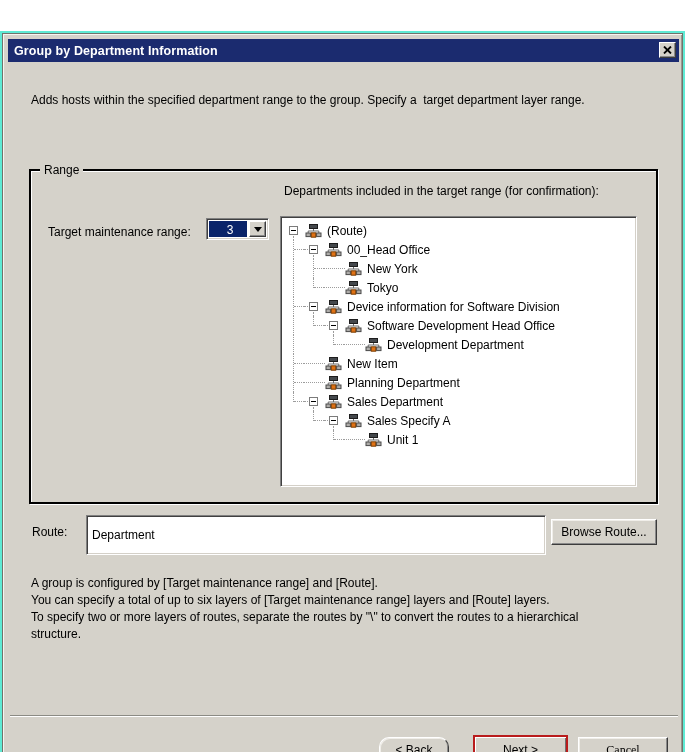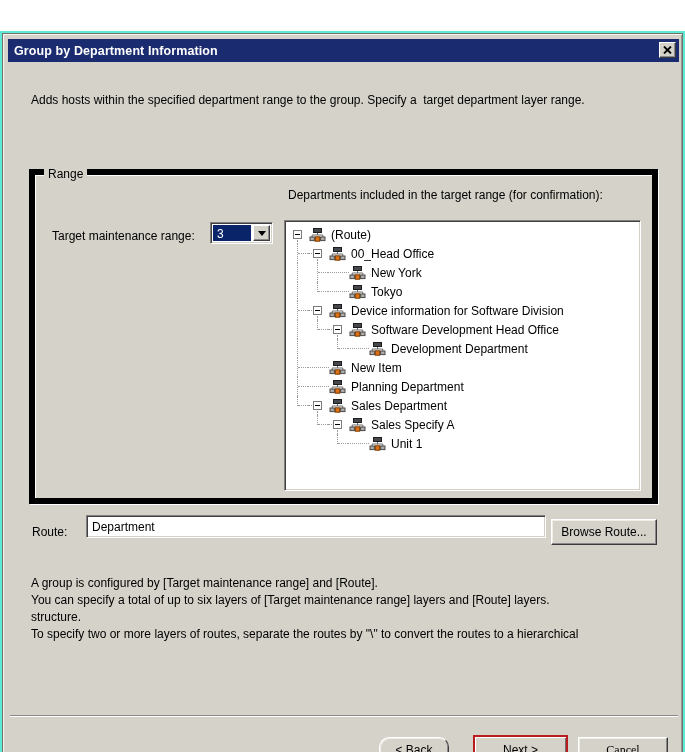--- a/index.html
+++ b/index.html
@@ -28,22 +28,23 @@
     background:#d5d2ca; border:1px solid; border-color:#ffffff #3c3c3c #3c3c3c #ffffff;
     box-shadow: inset -1px -1px 0 #8a8a8a; display:flex; align-items:center; justify-content:center;
     cursor:default;
   }
 
   .desc { position:absolute; left:28px; top:59px; width:635px; white-space:pre-wrap; }
 
   
   .groupbox {
     position:absolute; left:26px; top:135px; width:629px; height:335px;
-    border:6px solid #000000;
+    border:2px solid #000000;
     box-shadow: inset 1px 1px 0 #fff, 1px 1px 0 #fff;
+    text-align: center;
   }
   .groupbox .legend {
     position:absolute; left:9px; top:-8px; background:#d5d2ca; padding:0 4px;
   }
   .lbl-target { position:absolute; left:17px; top:54px; white-space:nowrap; }
 
   
   .combo {
     position:absolute; left:175px; top:47px; width:63px; height:22px;
     background:#fff; border:1px solid; border-color:#808080 #fff #fff #808080;
@@ -95,21 +96,21 @@
     position:absolute; left:5px; top:5px; width:9px; height:9px; background:#fff;
     border:1px solid #7b7b7b; z-index:1;
   }
   .expander .minus { position:absolute; left:1px; top:3px; width:5px; height:1px; background:#000; }
   .ticon { width:17px; height:14px; margin:1px 3px 0 1px; flex:none; }
   .tlabel { font-size:12px; padding:1px 2px; }
 
   
   .lbl-route { position:absolute; left:29px; top:491px; }
   .route-input {
-    position:absolute; left:83px; top:481px; width:460px; height:23px;
+    position:absolute; left:83px; top:481px; width:460px; height:40px;
     background:#fff; border:1px solid; border-color:#808080 #fff #fff #808080;
     box-shadow: inset 1px 1px 0 #404040, inset -1px -1px 0 #d4d0c8;
     font-family:"Liberation Sans", sans-serif; font-size:12px; padding:0 5px;
     color:#000; outline:none;
   }
   .btn {
     background:#d5d2ca; border:1px solid; border-color:#ffffff #3c3c3c #3c3c3c #ffffff;
     box-shadow: inset -1px -1px 0 #8a8a8a, inset 1px 1px 0 #f0eee9;
     font-family:"Liberation Sans", sans-serif; font-size:12px; color:#000;
     display:flex; align-items:center; justify-content:center; cursor:default;
@@ -345,22 +346,22 @@
 
     <span class="lbl-route">Route:</span>
     <input class="route-input" type="text" value="Department" style="">
     <div class="btn browse-btn">
       <span>Browse Route...</span>
     </div>
 
     <div class="notes">
         <div>A group is configured by [Target maintenance range] and [Route].</div>
         <div>You can specify a total of up to six layers of [Target maintenance range] layers and [Route] layers.</div>
+        <div>To specify two or more layers of routes, separate the routes by "\" to convert the routes to a hierarchical</div>
         <div>structure.</div>
-        <div>To specify two or more layers of routes, separate the routes by "\" to convert the routes to a hierarchical</div>
       </div>
 
     <div class="divider"></div>
 
     <div class="btn back-btn">
       <span>&lt; Back</span>
     </div>
     <div class="btn next-btn">
       <span>Next &gt;</span>
     </div>

